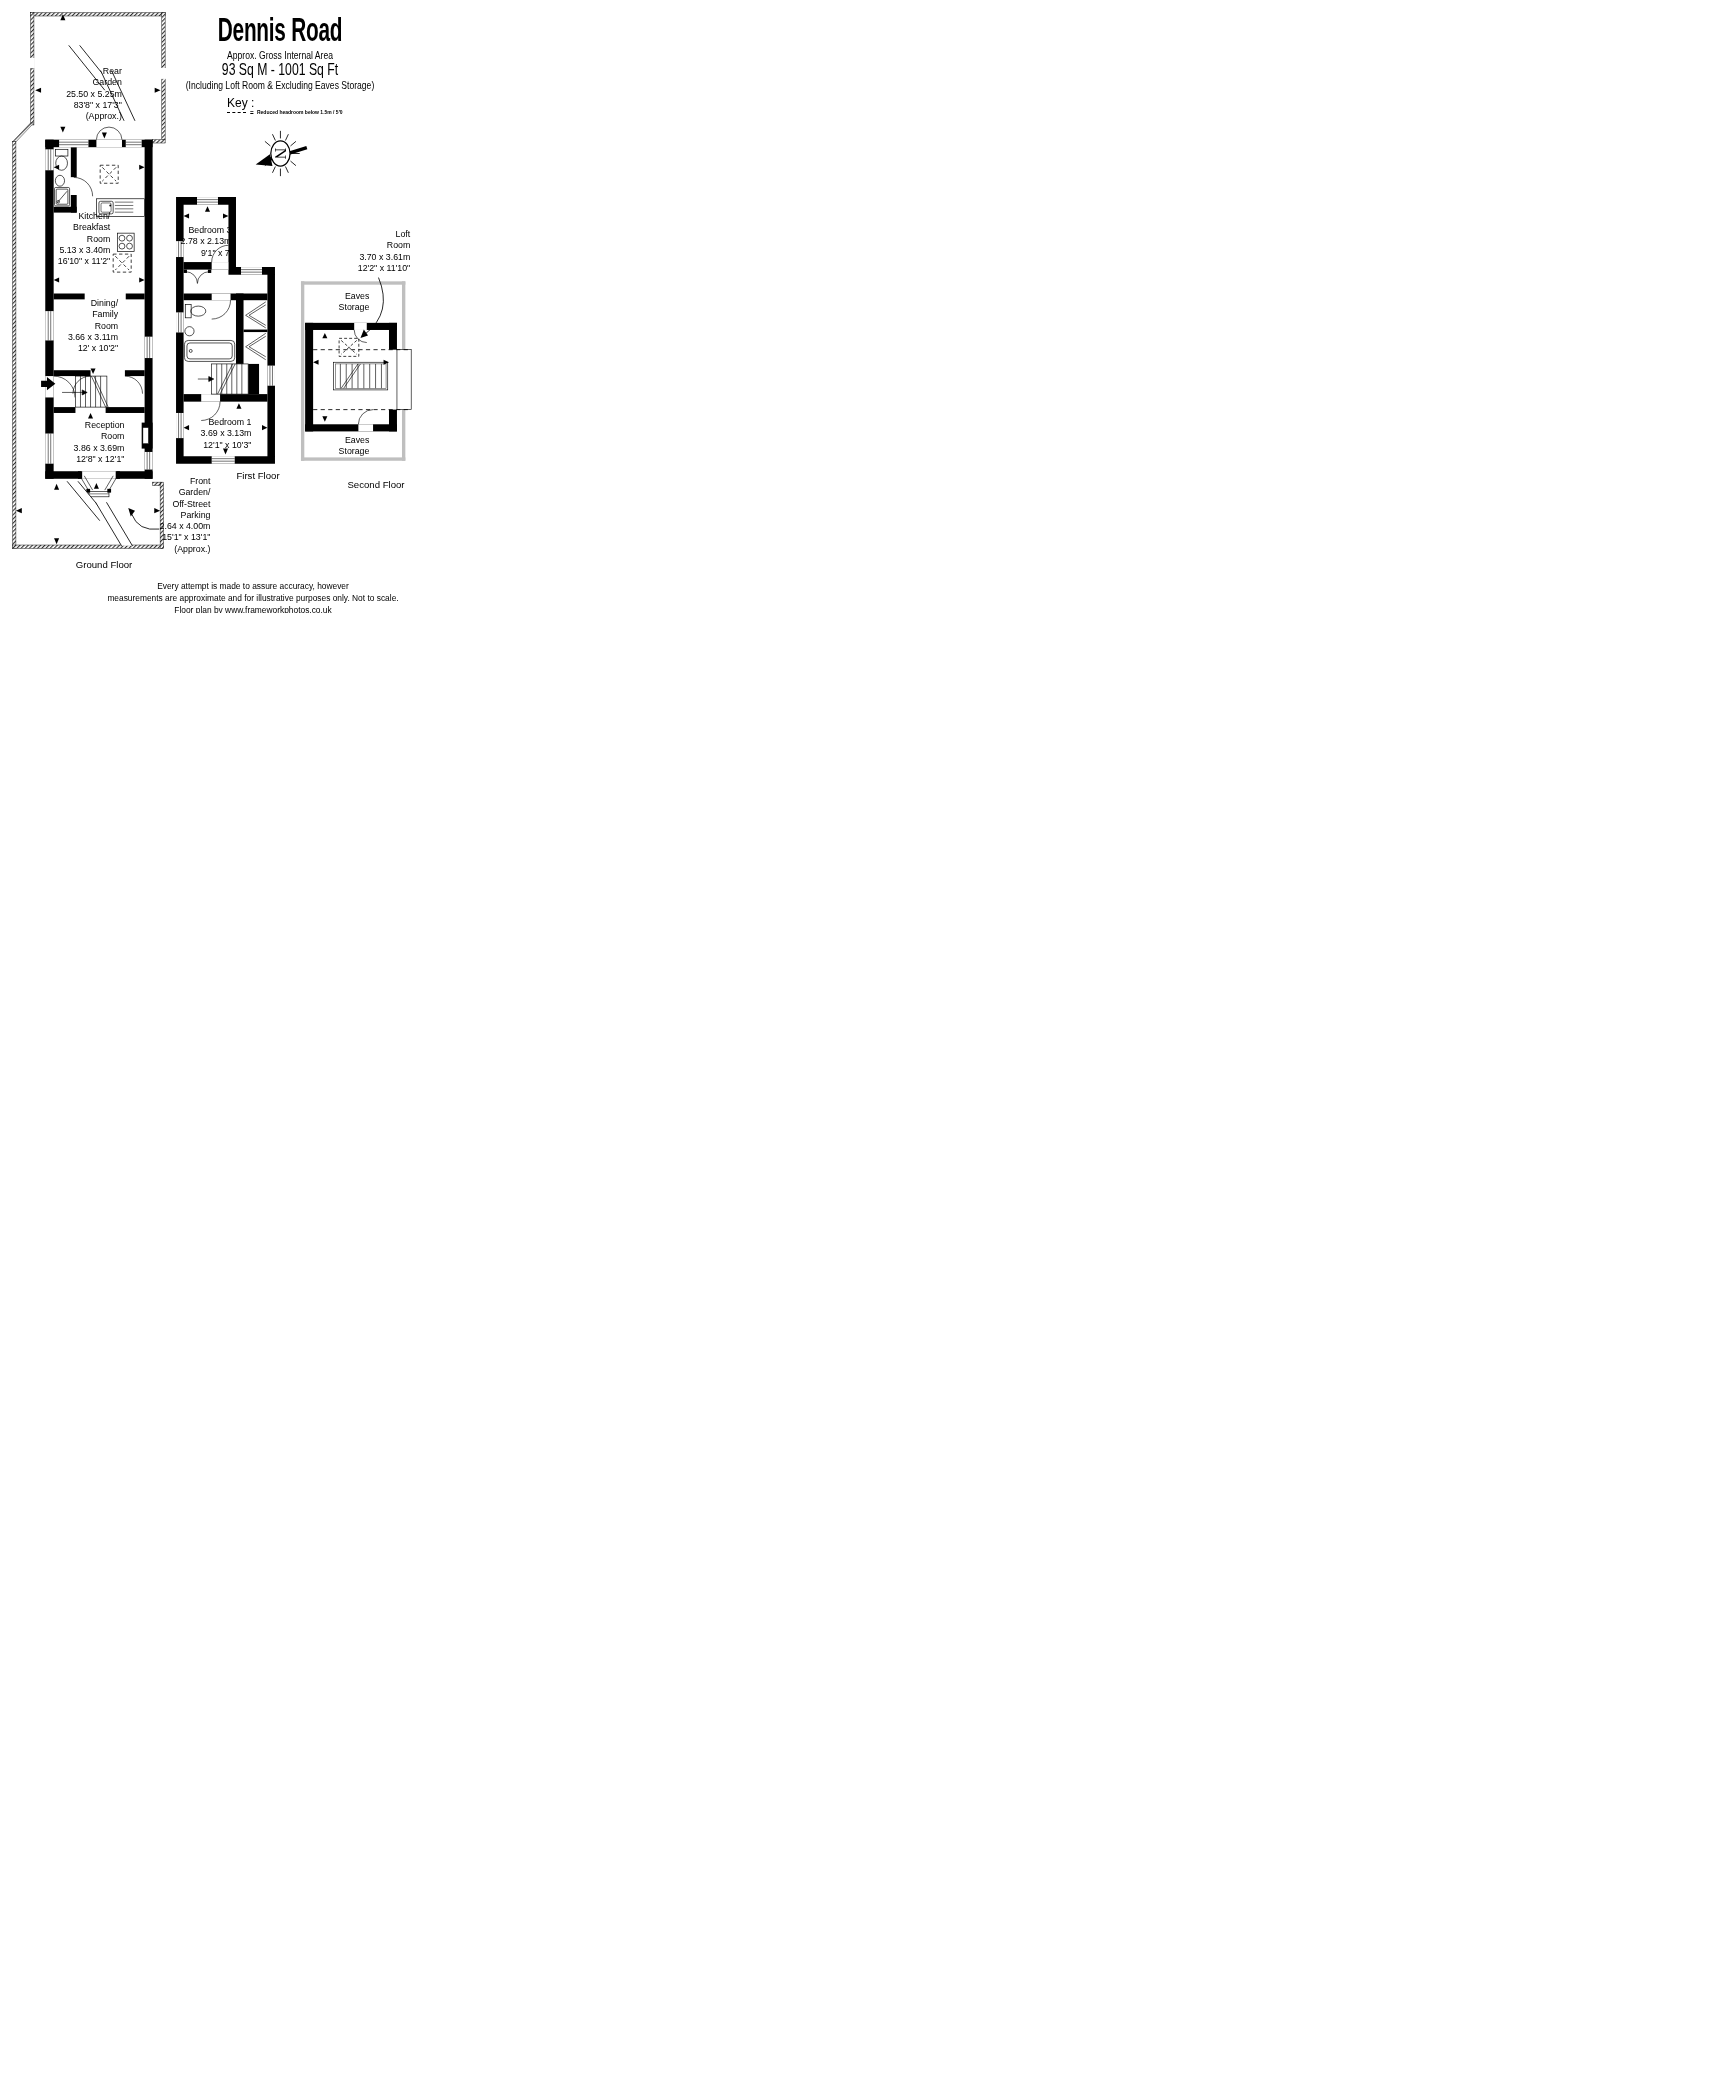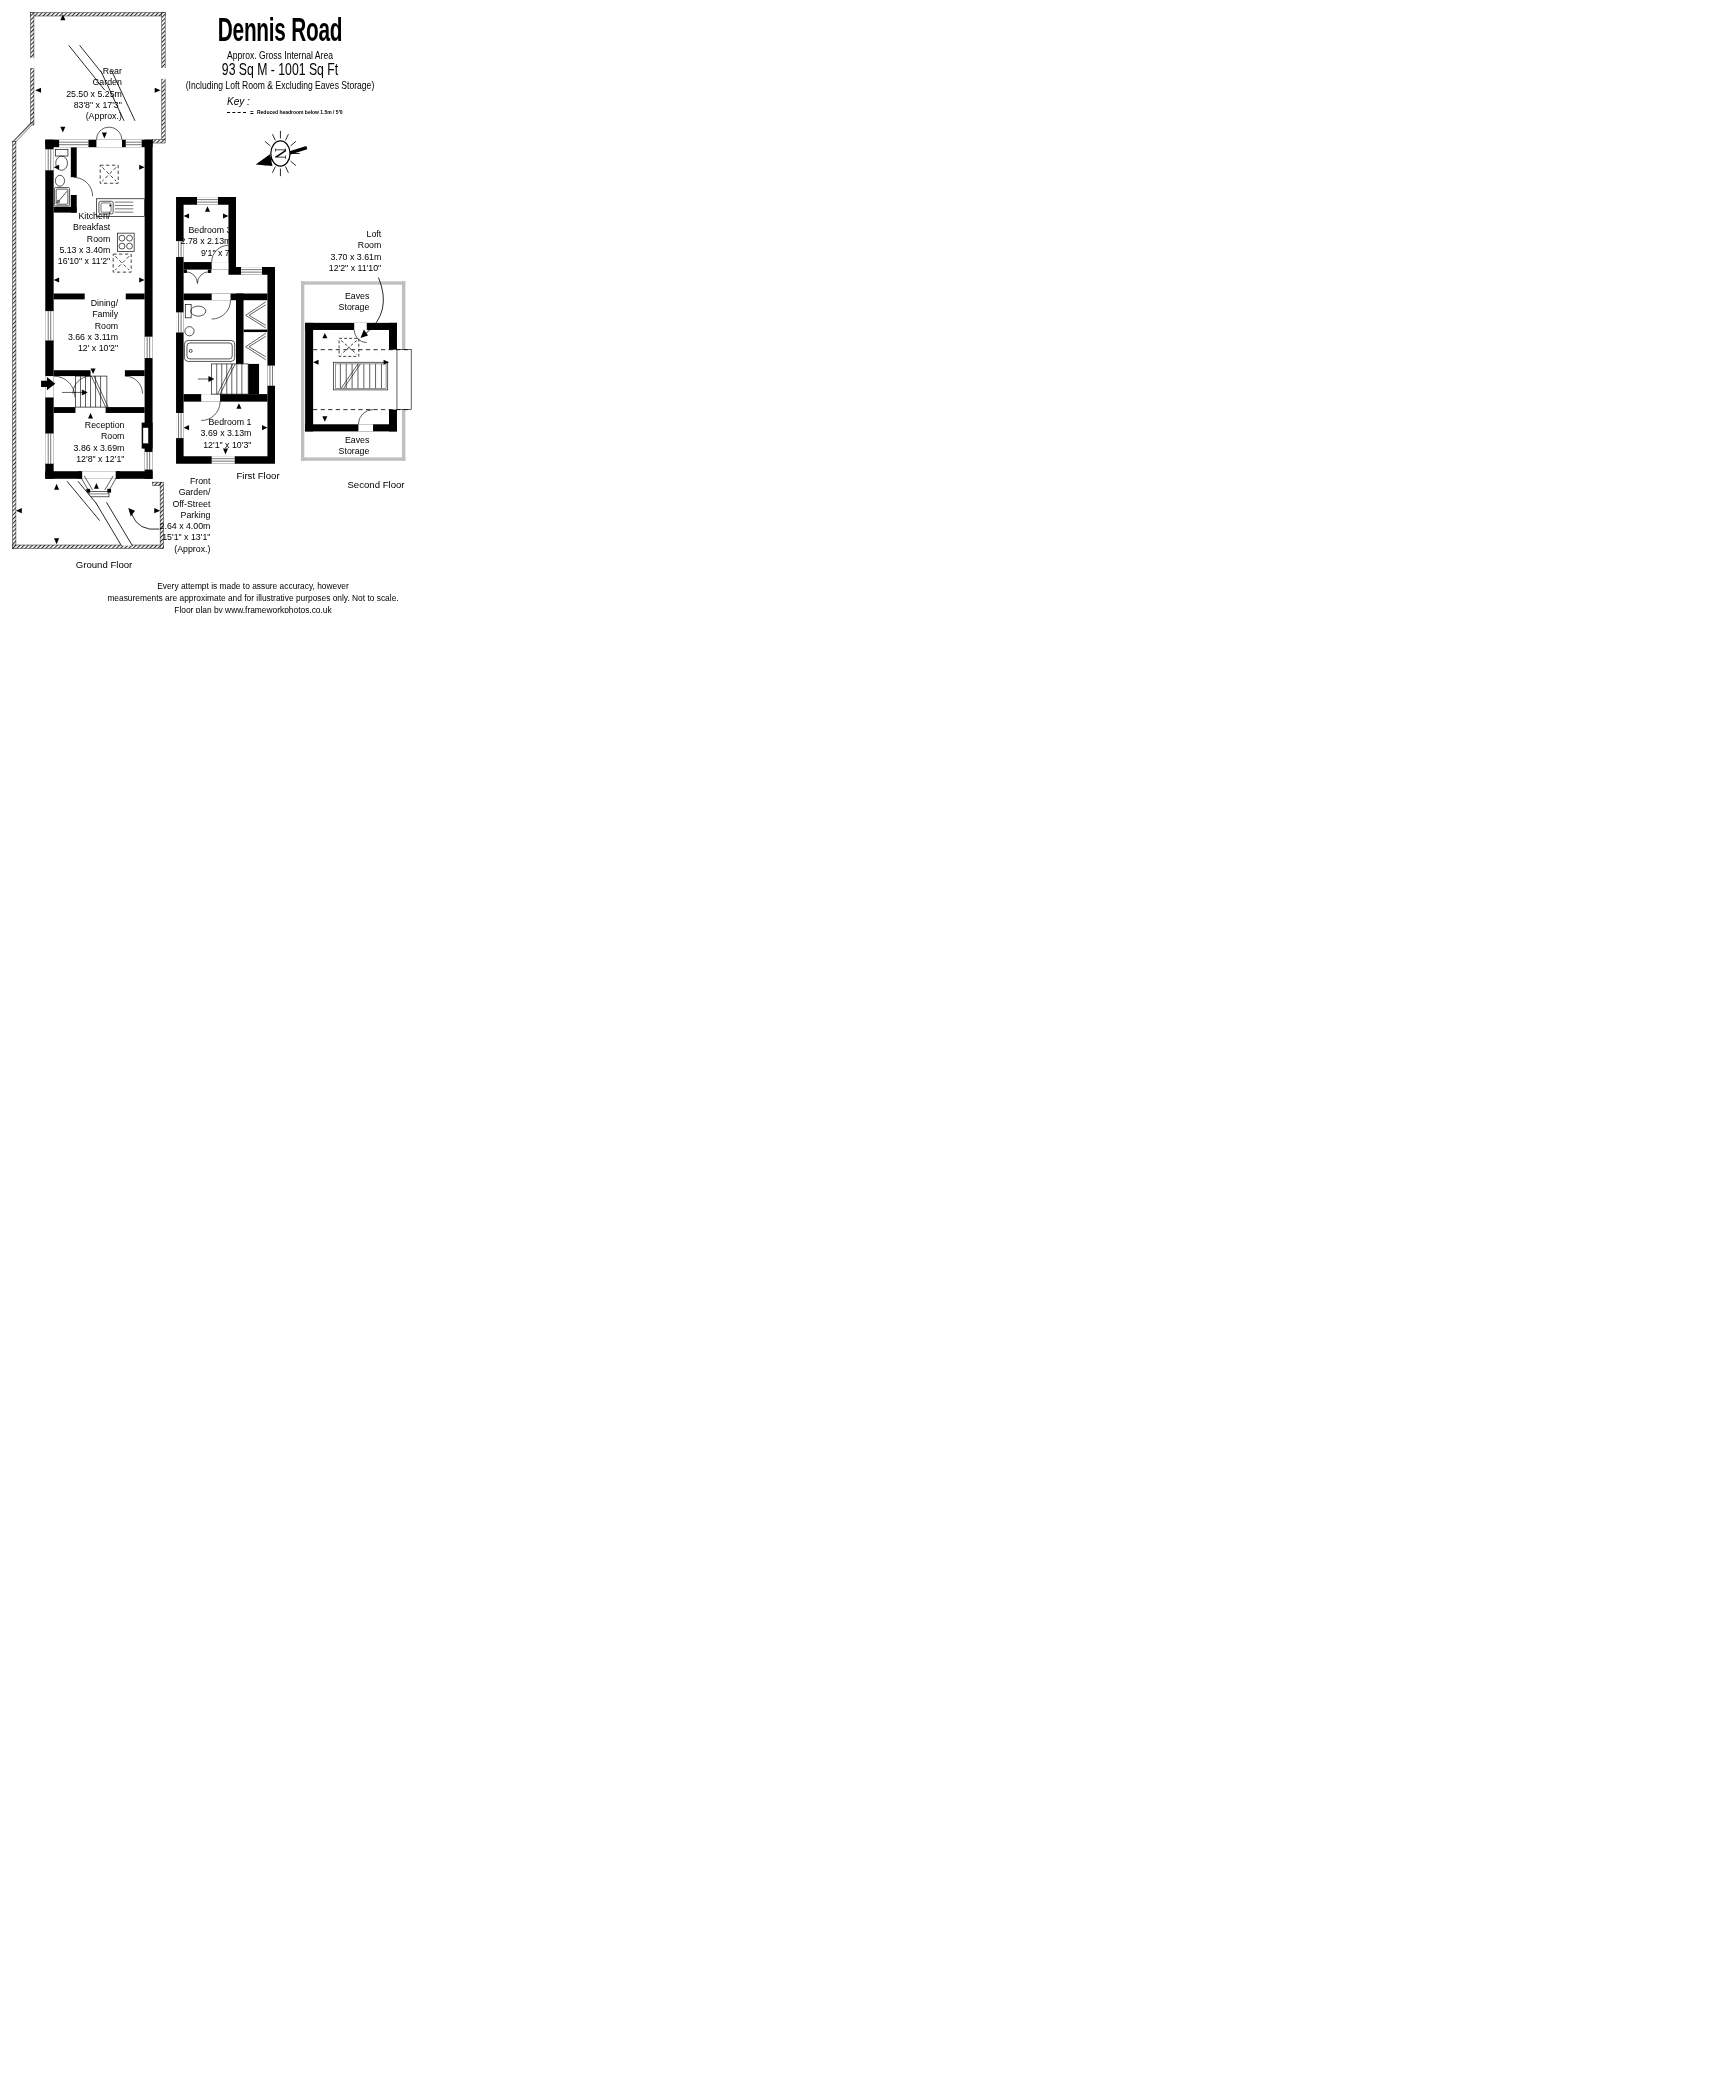--- a/index.html
+++ b/index.html
@@ -6,21 +6,21 @@
   .canvas{position:relative;width:433px;height:613px;background:#fff;overflow:hidden;
           font-family:"Liberation Sans",sans-serif;color:#000;}
   .plan-layer{position:absolute;left:0;top:0;width:433px;height:613px;}
   .lbl{position:absolute;transform:translate(-50%,-50%);text-align:center;white-space:nowrap;}
   .room-label{font-size:8.8px;line-height:11.3px;text-align:right;}
   .floor-label{font-size:9.6px;}
   .hdr-title{font-size:33px;font-weight:bold;transform:translate(-50%,-50%) scaleX(0.63);letter-spacing:-0.4px;}
   .hdr-sub{font-size:11px;transform:translate(-50%,-50%) scaleX(0.78);}
   .hdr-area{font-size:17px;transform:translate(-50%,-50%) scaleX(0.72);}
   .hdr-note{font-size:11.3px;transform:translate(-50%,-50%) scaleX(0.76);}
-  .key-label{position:absolute;font-size:10px;font-style:italic;}
+  .key-label{position:absolute;font-size:12px;}
   .key-dash{position:absolute;width:19.3px;height:0;border-top:1px dashed #000;}
   .key-eq{position:absolute;font-size:6.3px;font-weight:bold;}
   .key-text{position:absolute;font-size:6px;font-weight:bold;transform:scaleX(0.83);transform-origin:left center;white-space:nowrap;}
   .footer-line{position:absolute;left:216px;transform:translateX(-50%);font-size:8.4px;white-space:nowrap;text-align:center;margin-left:37px;}
   .footer-url{font-weight:normal;}
 </style>
 </head>
 <body>
 
 <div class="canvas">
@@ -455,21 +455,21 @@
     <div>2.78 x 2.13m</div>
     <div>9'1" x 7'</div>
   </div>
   <div class="lbl room-label" style="left:226px;top:434px;">
     <div>Bedroom 1</div>
     <div>3.69 x 3.13m</div>
     <div>12'1" x 10'3"</div>
   </div>
   <div class="lbl floor-label" style="left:258px;top:475px;">First Floor</div>
 
-  <div class="lbl room-label" style="left:355px;top:252px;">
+  <div class="lbl room-label" style="left:384px;top:252px;">
     <div>Loft</div>
     <div>Room</div>
     <div>3.70 x 3.61m</div>
     <div>12'2" x 11'10"</div>
   </div>
   <div class="lbl room-label" style="left:354px;top:302px;">
     <div>Eaves</div>
     <div>Storage</div>
   </div>
   <div class="lbl room-label" style="left:354px;top:446px;">

